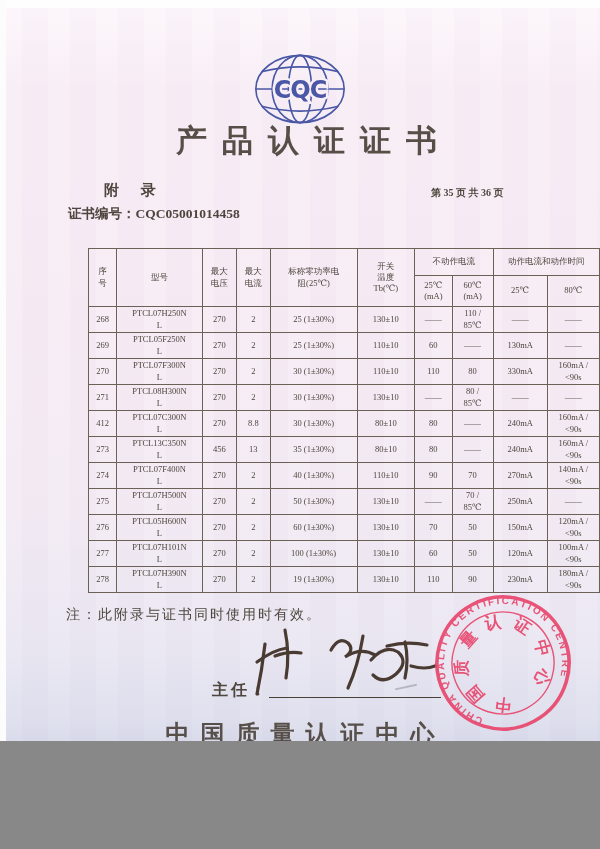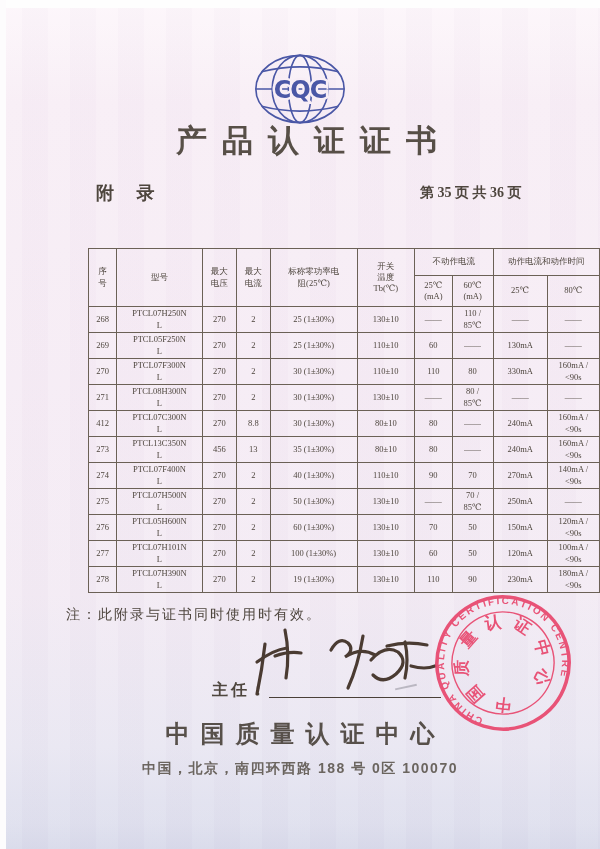--- a/index.html
+++ b/index.html
@@ -1,31 +1,31 @@
 <!DOCTYPE html>
 <html><head>
 <meta charset="utf-8">
 <style>
   html,body{margin:0;padding:0;background:#888;}
   .page{
-    position:relative;width:600px;height:849px;overflow:hidden;
+    position:relative;width:600px;height:741px;overflow:hidden;
     font-family:"Liberation Serif","DejaVu Serif",serif;
     color:#4e463e;
     background:linear-gradient(180deg,#fdf7fb 0%,#f8eef6 12%,#f6ecf5 45%,#f3ebf4 70%,#e9e7f2 88%,#dfe0ee 97%,#d8daea 100%);
   }
   .edge-top{position:absolute;left:0;top:0;width:100%;height:8px;background:#fefefe;}
   .edge-left{position:absolute;left:0;top:0;width:6px;height:100%;background:#fdfcfd;}
   .texture{position:absolute;inset:0;pointer-events:none;
     background:repeating-linear-gradient(90deg,rgba(255,255,255,.05) 0 22px,rgba(190,170,200,.04) 22px 48px);}
   .logo{position:absolute;left:252px;top:50px;width:96px;height:78px;}
   .title{position:absolute;left:0;top:120px;width:100%;text-align:center;
     font-size:31px;font-weight:bold;letter-spacing:15px;padding-left:28px;box-sizing:border-box;color:#574f47;}
-  .meta-left1{position:absolute;left:60px;top:181px;font-size:18px;letter-spacing:9px;font-weight:bold;padding-left:36px;}
+  .meta-left1{position:absolute;left:68px;top:181px;font-size:15px;letter-spacing:9px;font-weight:bold;padding-left:36px;}
   .meta-left2{position:absolute;left:68px;top:205px;font-size:13.5px;font-weight:bold;}
-  .meta-right{position:absolute;left:420px;top:181px;font-size:14px;font-weight:bold;line-height:24px;}
+  .meta-right{position:absolute;left:431px;top:181px;font-size:10px;font-weight:bold;line-height:24px;}
   .cert-table{position:absolute;left:88px;top:248px;border-collapse:collapse;table-layout:fixed;}
   .cert-table th,.cert-table td{
     border:1px solid #6b6156;text-align:center;vertical-align:middle;
     font-size:8.5px;font-weight:normal;line-height:1.3;padding:1px 1px;white-space:pre-line;}
   .cert-table thead tr:first-child th{height:24px;}
   .cert-table thead tr:last-child th{height:28px;}
   .cert-table tbody td{height:23px;}
   .note{position:absolute;left:66px;top:606px;font-size:14px;letter-spacing:2px;}
   .director{position:absolute;left:212px;top:680px;font-size:16px;letter-spacing:3px;font-weight:bold;}
   .sign-line{display:inline-block;width:172px;border-bottom:1.5px solid #4a4038;vertical-align:-3px;}
@@ -55,20 +55,21 @@
       <line x1="4" y1="40" x2="96" y2="40"></line>
       <path d="M10,22 Q50,12 90,22"></path>
       <path d="M10,58 Q50,68 90,58"></path>
     </g>
     <text x="50" y="49" text-anchor="middle" font-family="DejaVu Sans, sans-serif" font-size="25" font-weight="bold" fill="#4a57a6" stroke="#f8eef6" stroke-width="5" paint-order="stroke" letter-spacing="-1">CQC</text>
   </svg>
 
   <div class="title">产品认证证书</div>
 
   <div class="meta-left1">附  录</div>
+  <div class="meta-left2"><span>证书编号：</span><span>CQC05001014458</span></div>
   <div class="meta-right">
     <div>第 35 页 共 36 页</div>
   </div>
 
   <table class="cert-table">
     <colgroup>
       <col style="width:30px">
         <col style="width:90px">
         <col style="width:37px">
         <col style="width:37px">

